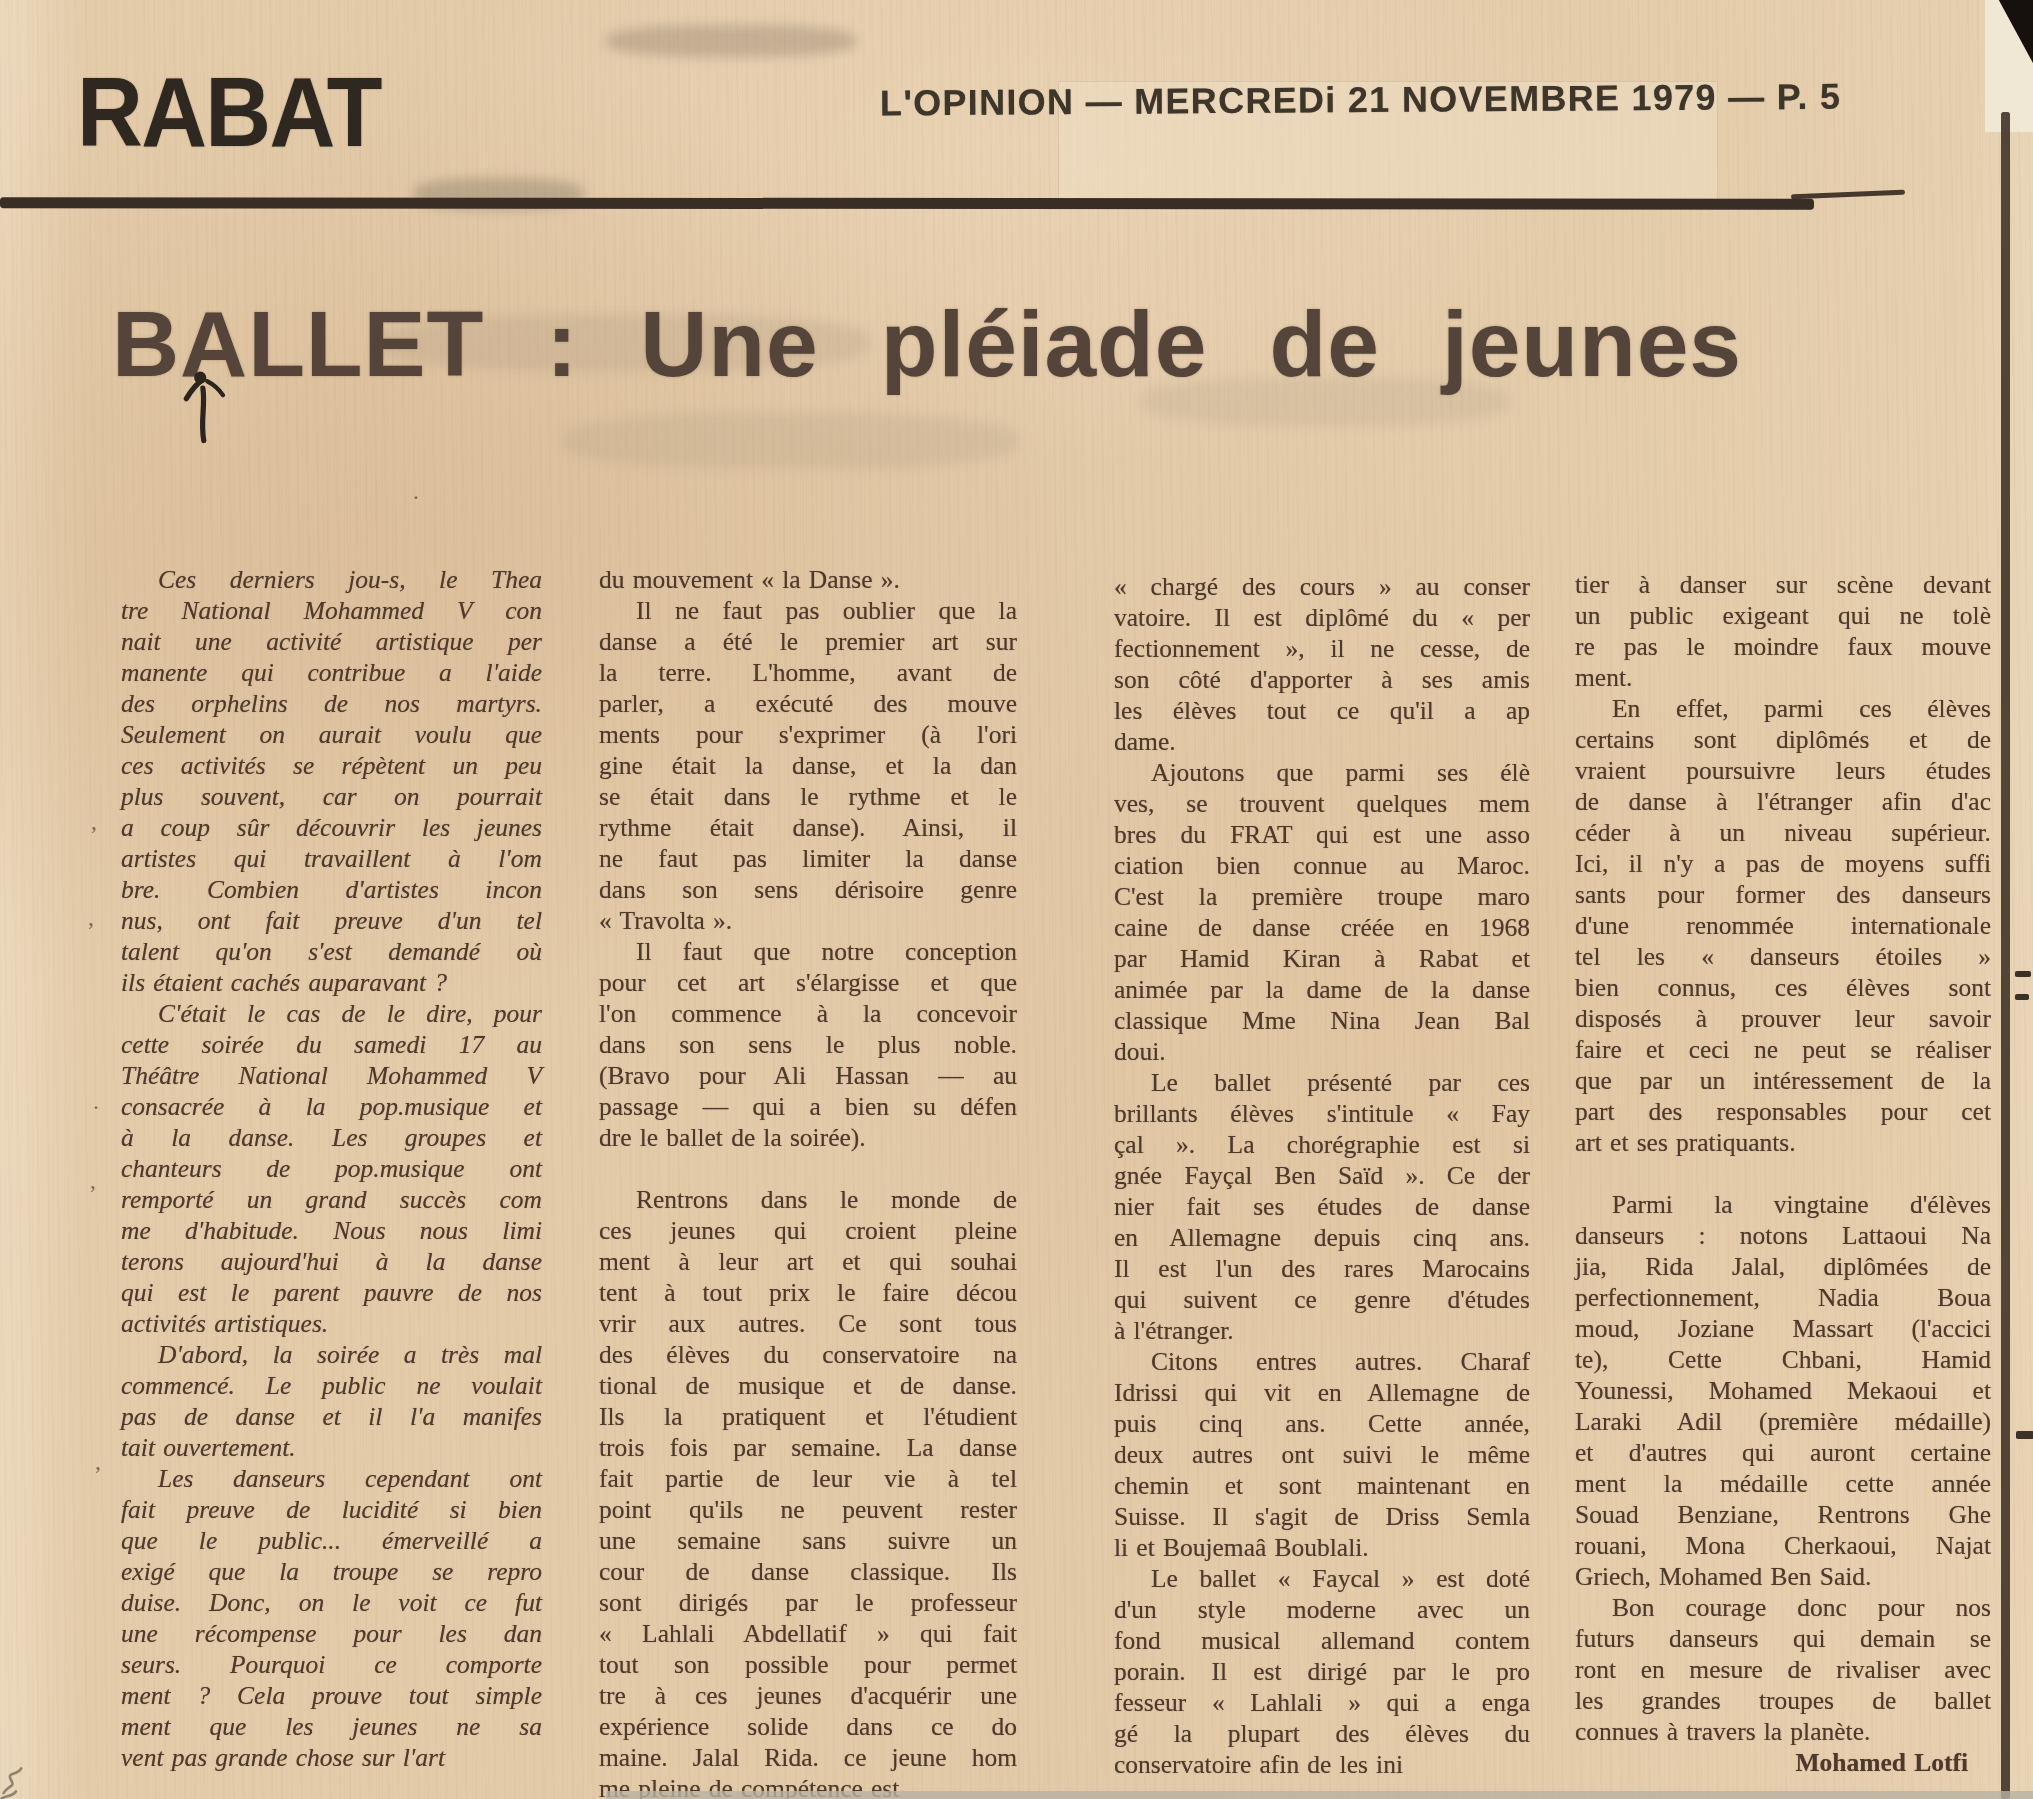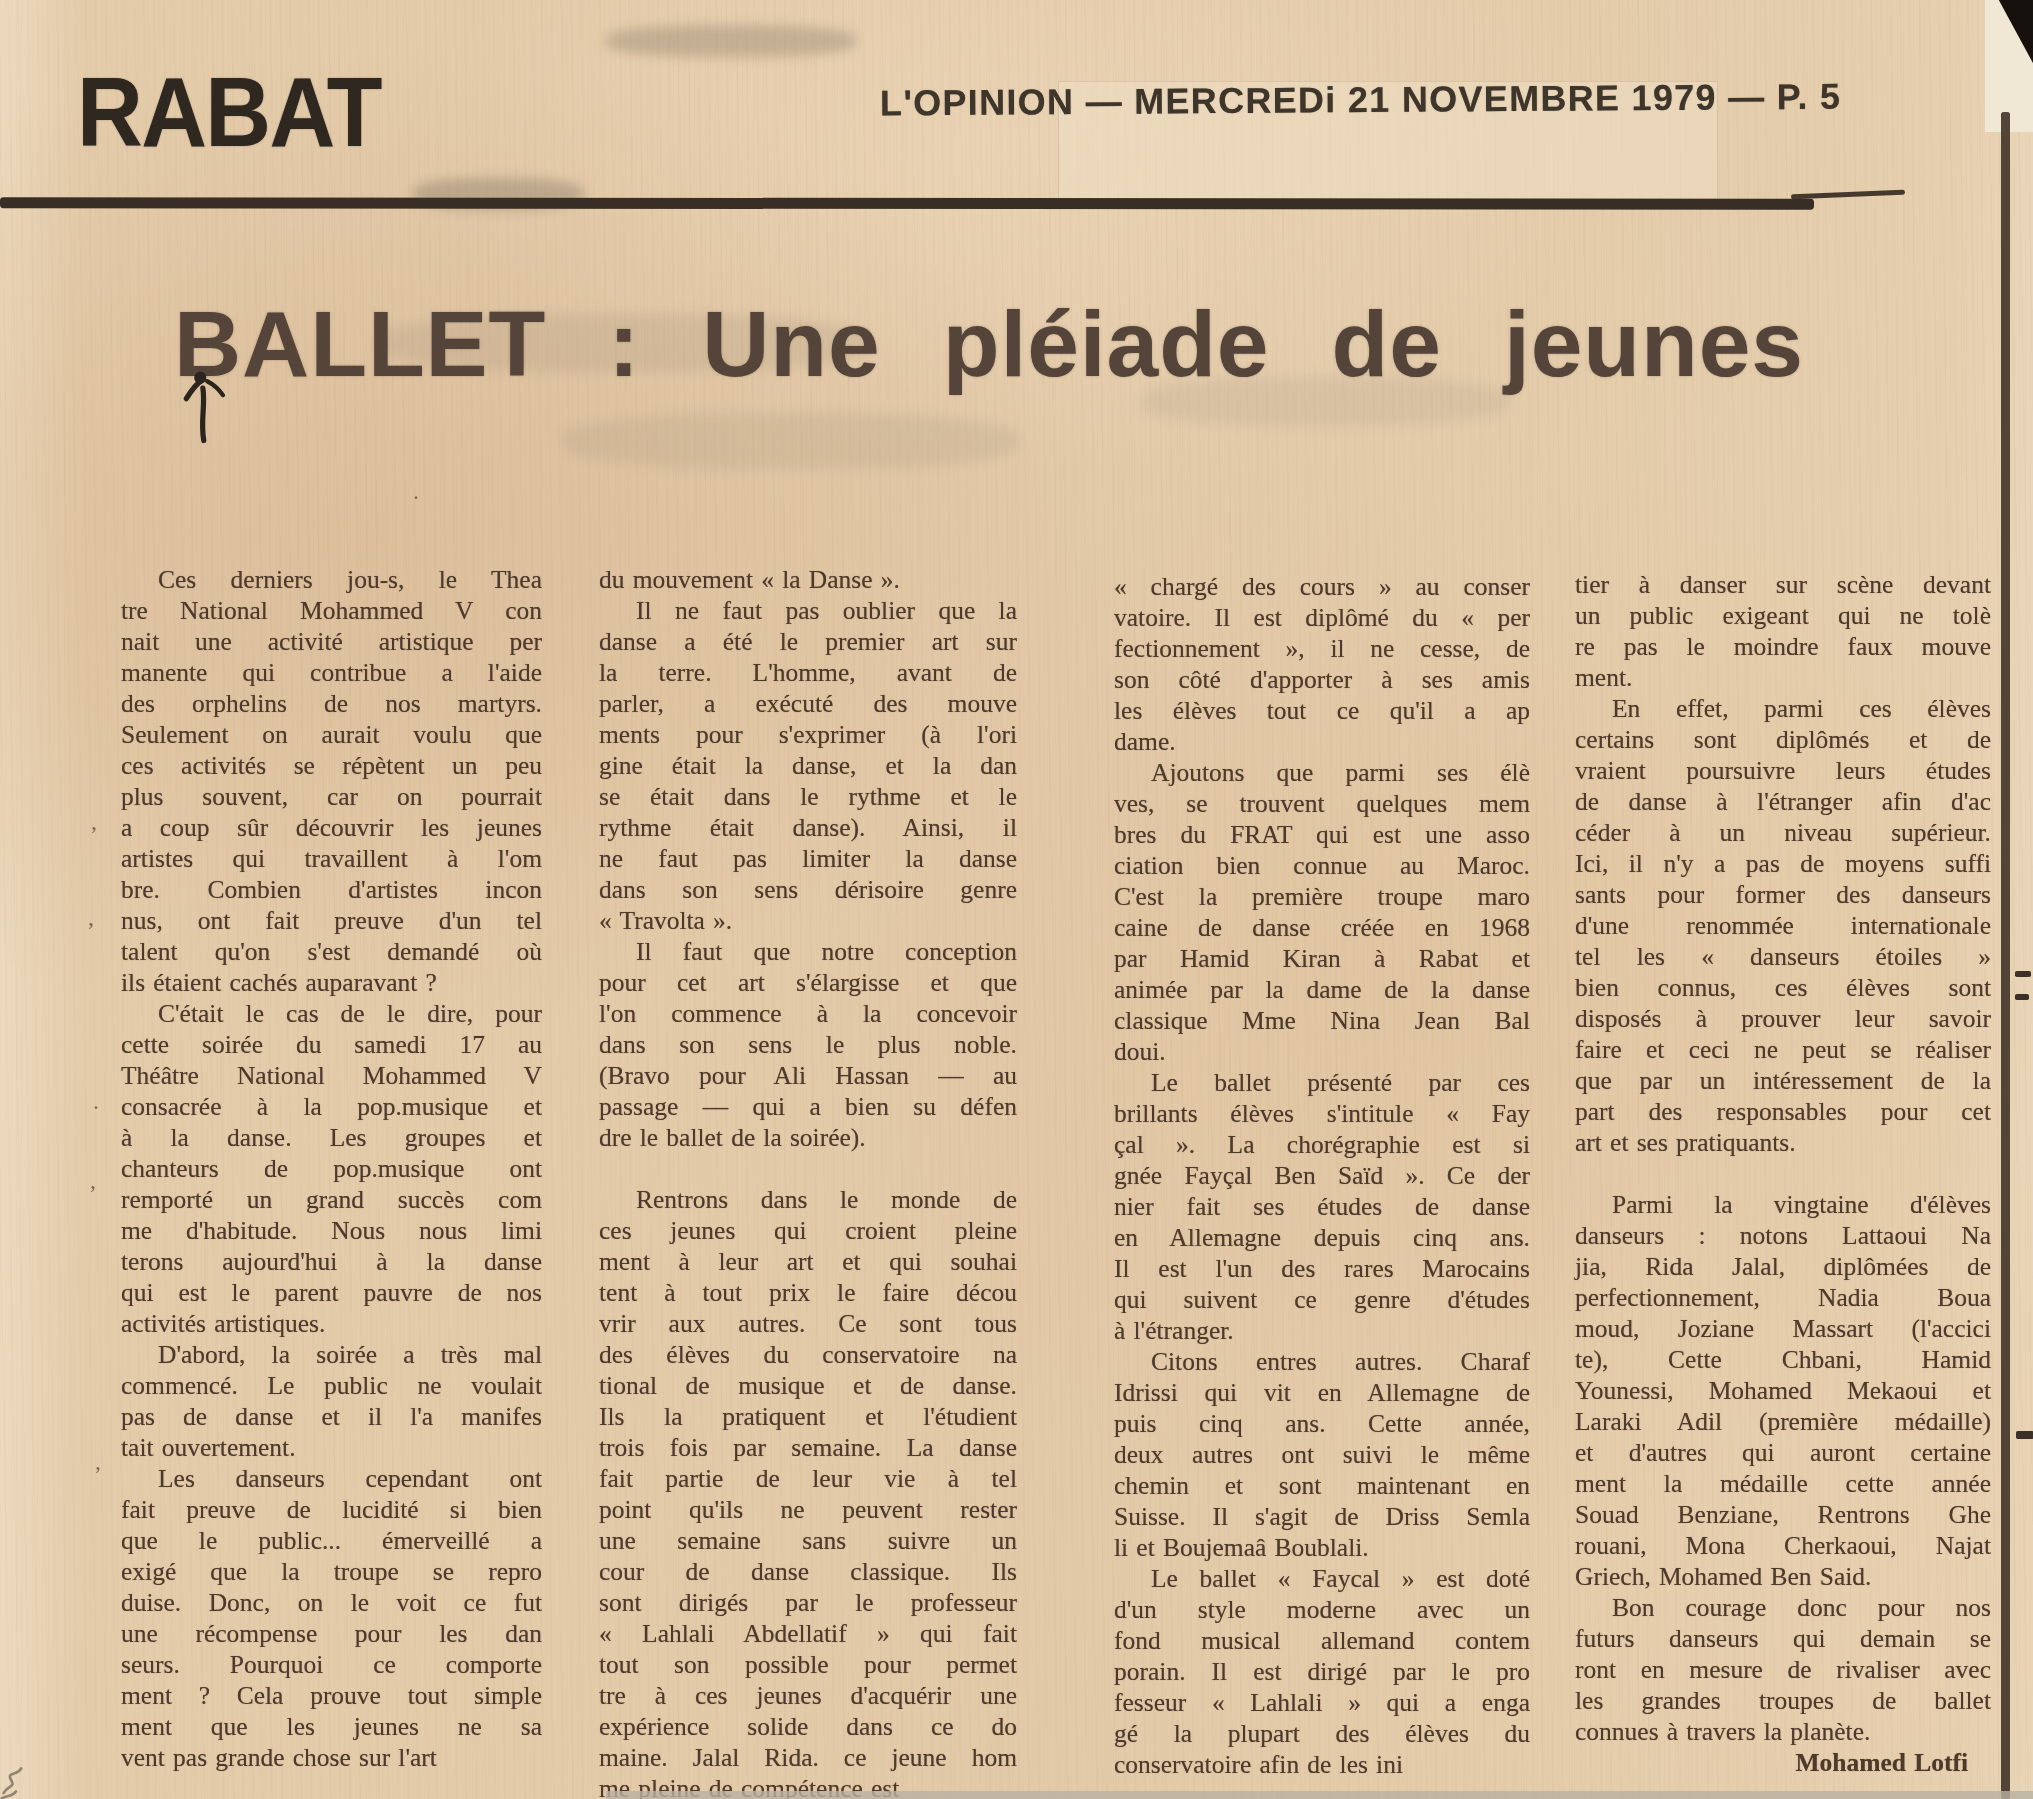--- a/index.html
+++ b/index.html
@@ -33,30 +33,30 @@
     font-size:36px;color:#3e352b;letter-spacing:1.3px;white-space:nowrap;
     transform:rotate(-.4deg);text-shadow:0 0 0.9px rgba(62,53,43,.5);}
   .paste-patch{position:absolute;left:1058px;top:81px;width:658px;height:123px;
     background:rgba(240,224,198,.5);border:0.9px solid rgba(110,85,60,.14);}
   .rule{position:absolute;left:0;top:198px;width:1814px;height:11.4px;
     background:#382e25;border-radius:3.5px;transform:rotate(.05deg);}
   .rule-tail{position:absolute;left:1791px;top:192px;width:114px;height:5.3px;
     background:#45382c;transform:rotate(-2.4deg);border-radius:2.6px;}
 
   
-  .headline{position:absolute;left:66px;top:274px;width:1738px;text-align:right;
+  .headline{position:absolute;left:58px;top:274px;width:1738px;text-align:center;
     font-family:"Liberation Sans","DejaVu Sans",sans-serif;font-weight:bold;
     color:#55443a;font-size:93px;line-height:140px;letter-spacing:0.9px;
     word-spacing:.38em;text-shadow:0 0 2.6px rgba(85,68,58,.35);}
 
   
   .columns{position:absolute;top:0;left:0;}
   .column{position:absolute;top:564px;color:#4e3a2c;font-size:25.5px;line-height:31px;
     text-shadow:0 0 0.9px rgba(78,58,44,.55);word-spacing:1.8px;}
-  .col1{left:121px;width:421px;}
+  .col1{left:121px;width:421px;font-style:italic;}
   .col2{left:599px;width:418px;}
   .col3{left:1092px;width:416px;top:571px;margin-left:22px;}
   .col4{left:1575px;width:416px;top:569px;}
   .line{text-align:justify;text-align-last:justify;min-height:31px;}
   .line.end{text-align-last:left;}
   .line.indent{text-indent:37px;}
   .line.sig{text-align:right;text-align-last:right;font-weight:bold;padding-right:23px;}
 
   
   .edge-white{position:absolute;right:0;top:0;width:49px;height:132px;background:#f0e7d4;}

